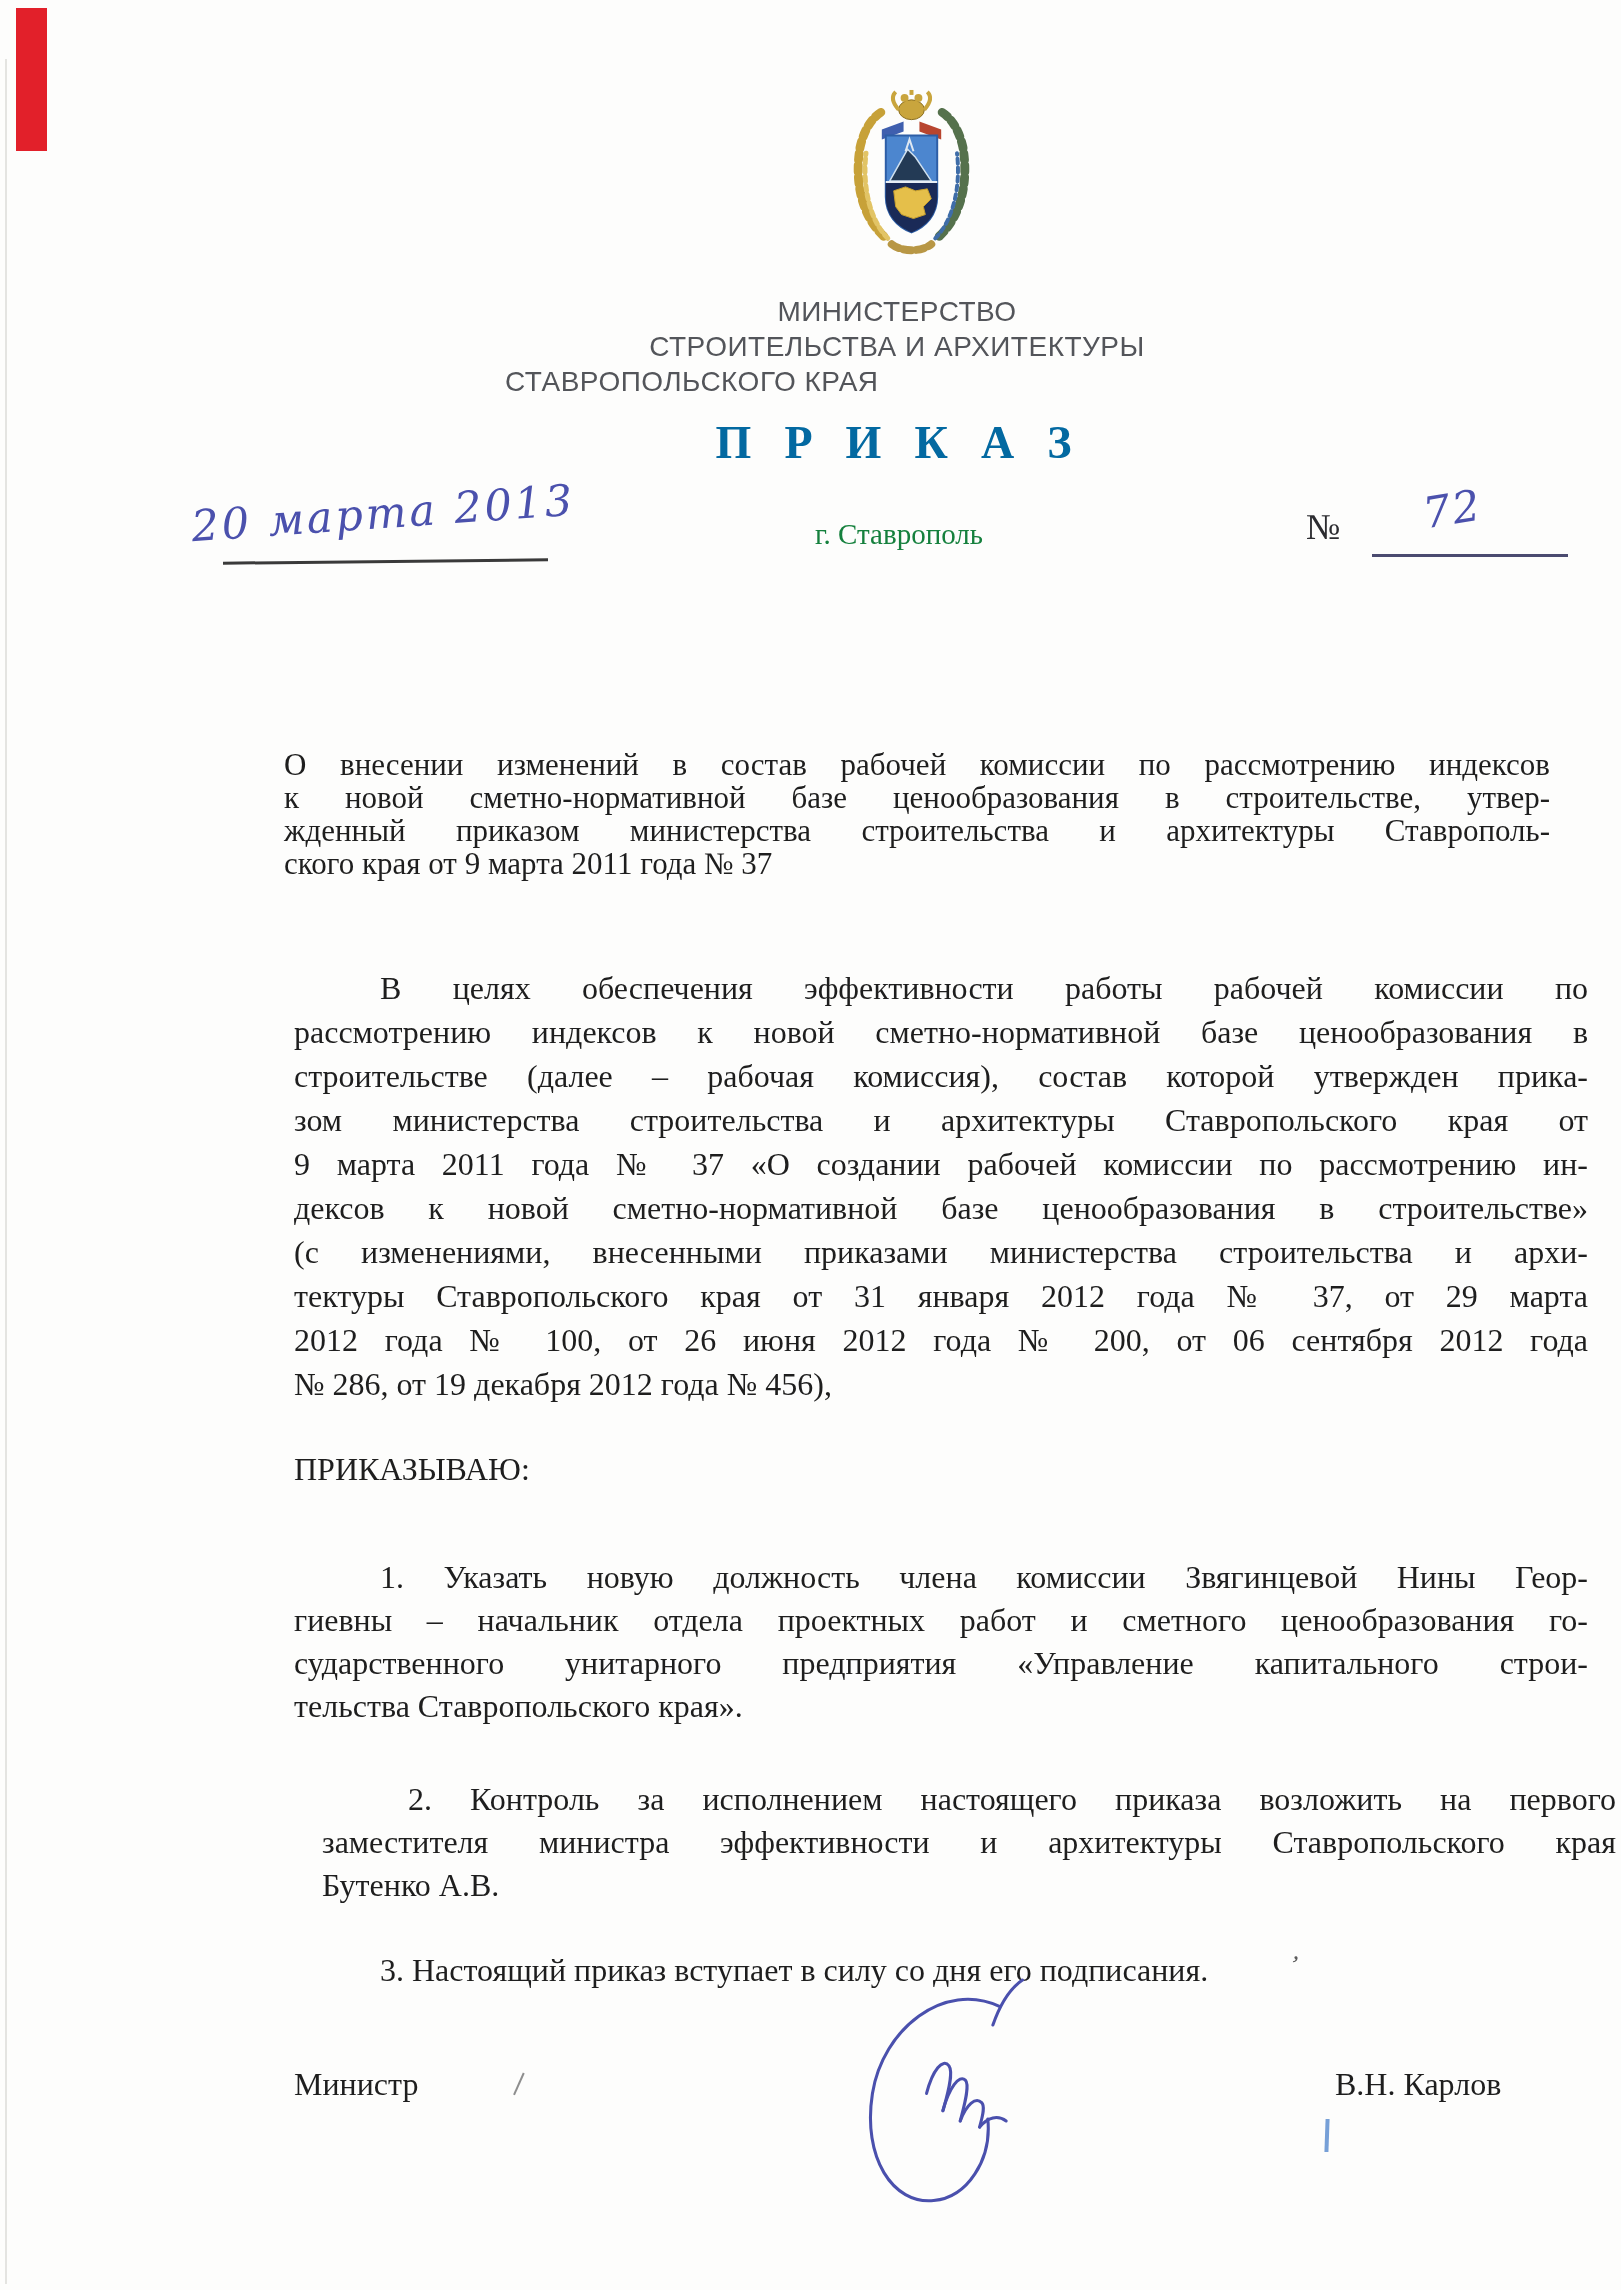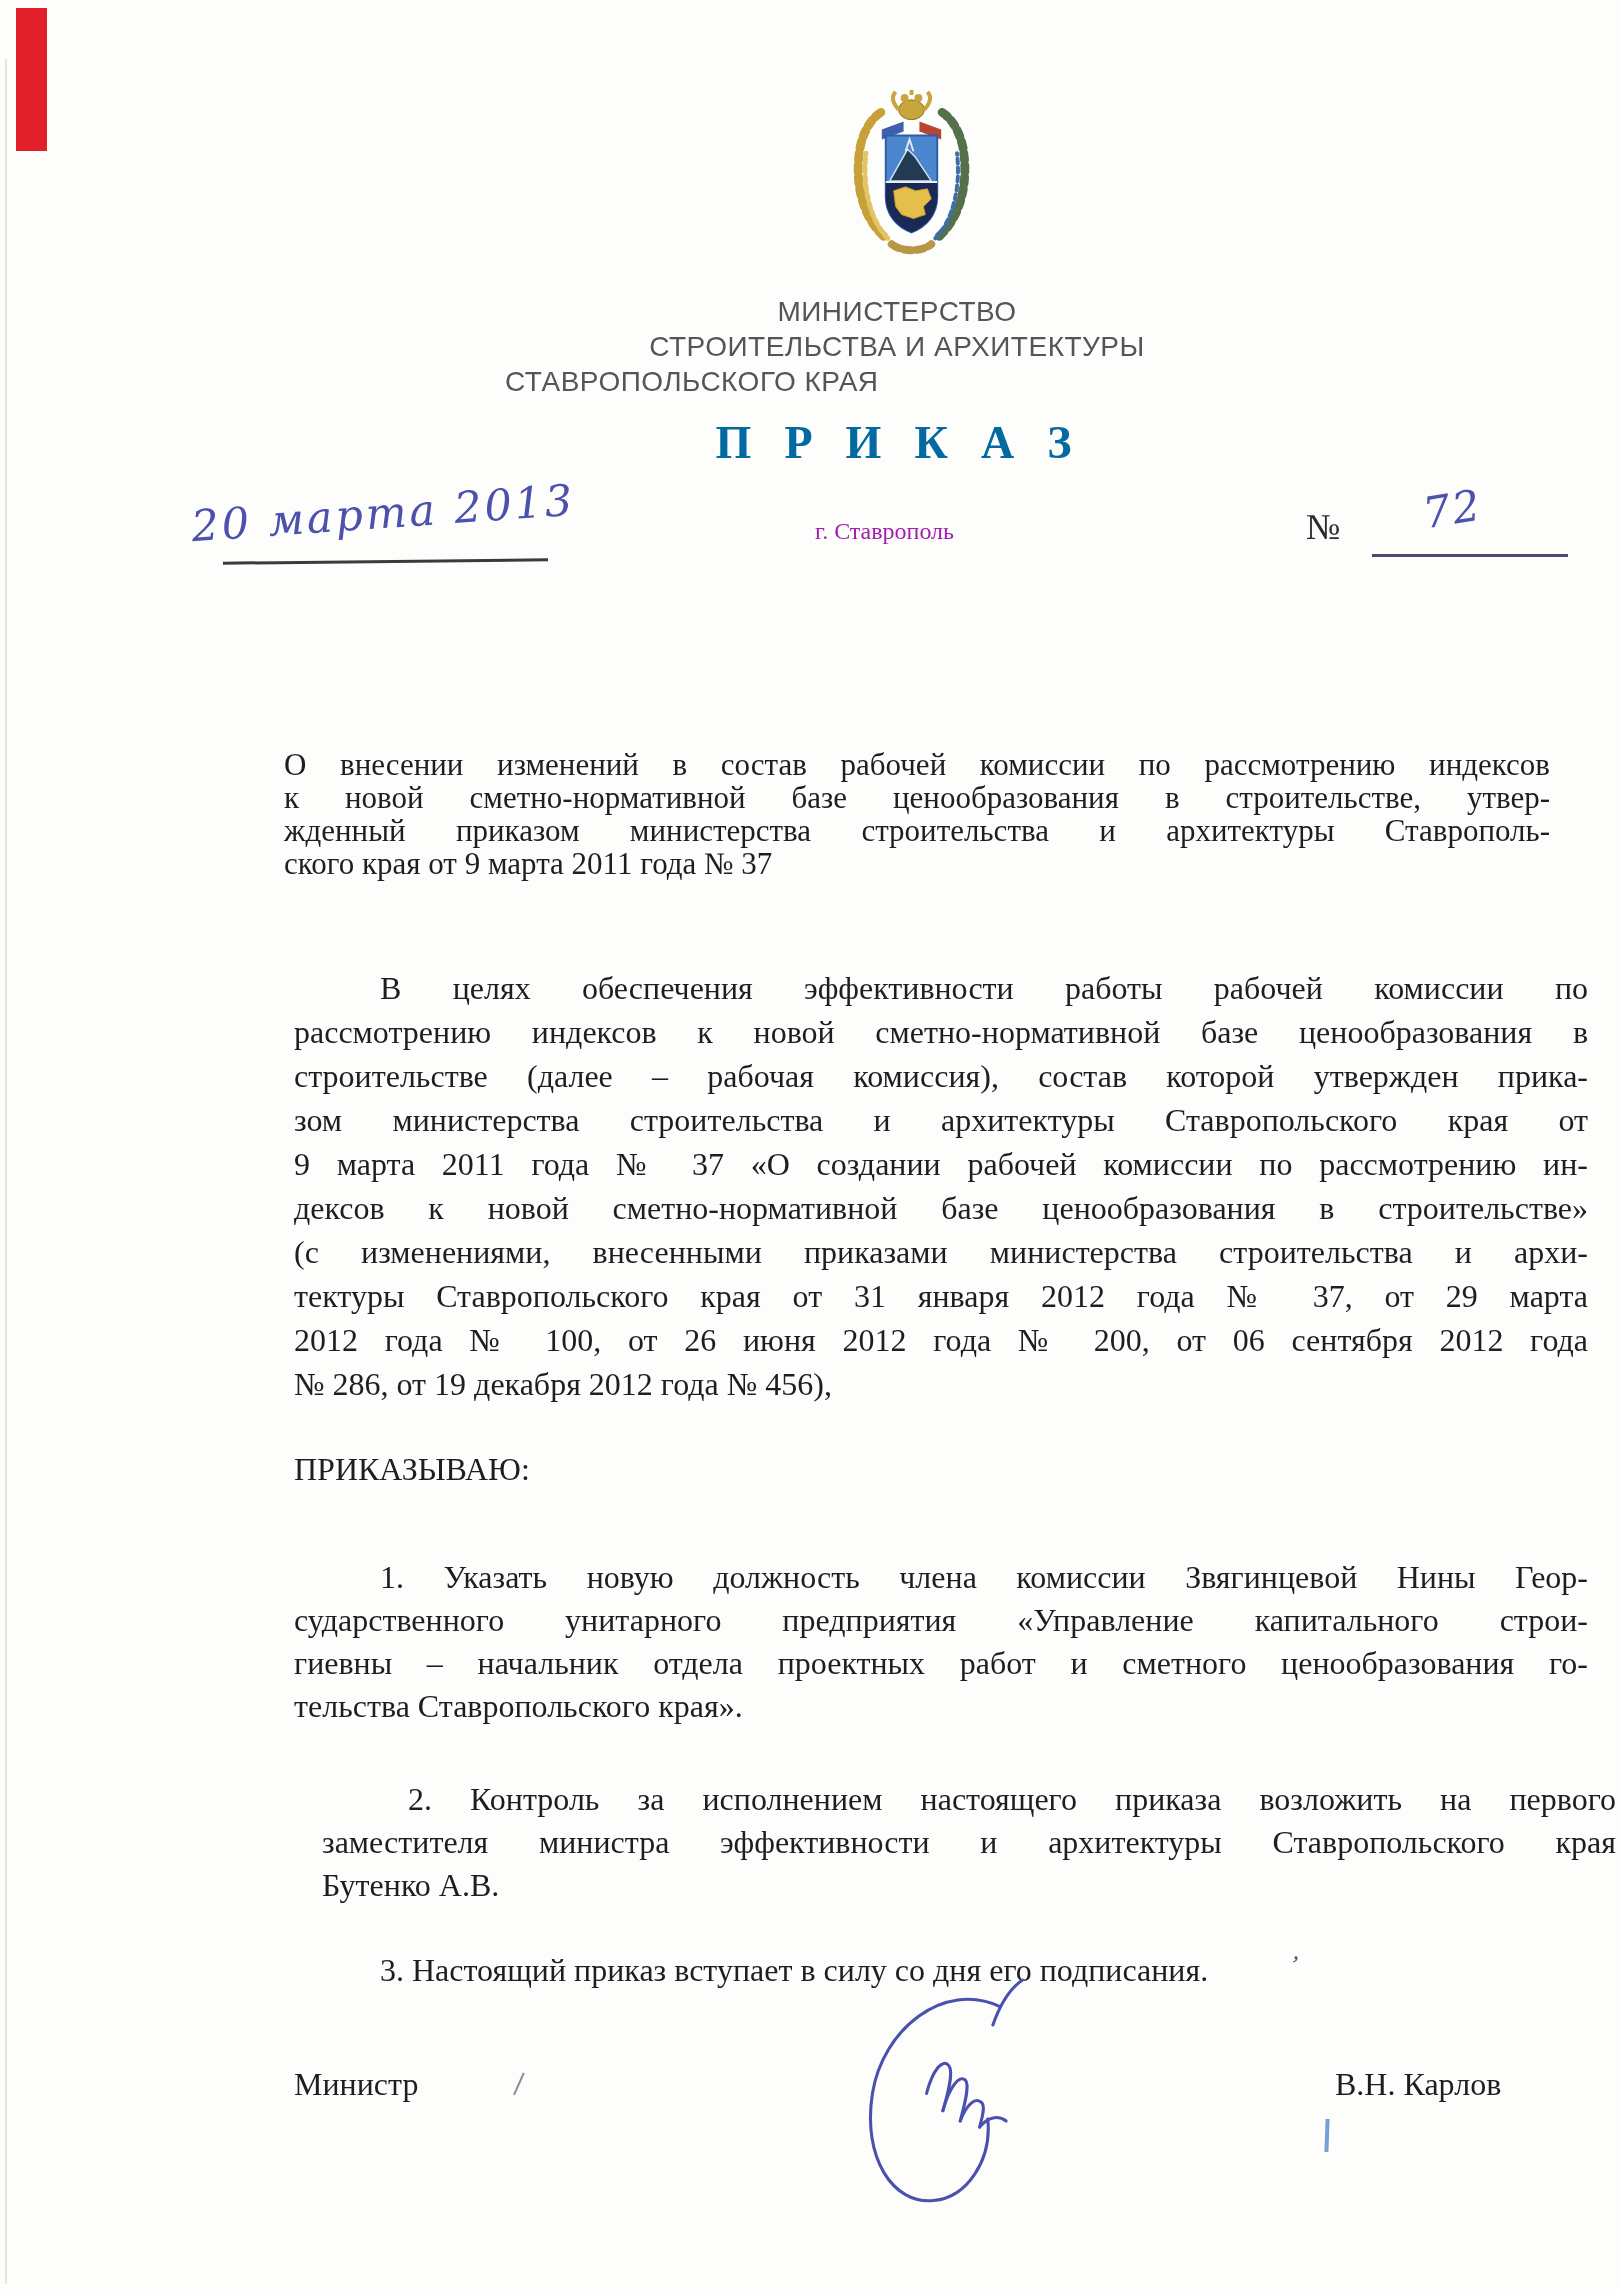--- a/index.html
+++ b/index.html
@@ -21,21 +21,21 @@
     font-size:28px;line-height:35px;color:#53555a;letter-spacing:0.5px;
   }
   .org-block .tline{text-align:center;text-align-last:center;}
   .doc-type{
     position:absolute;left:505px;top:416px;width:784px;text-align:center;
     font-weight:bold;font-size:46px;letter-spacing:6.9px;word-spacing:7.8px;color:#0369a1;
   }
   .hand{font-style:italic;color:#4b51ad;font-family:"DejaVu Serif","Liberation Serif",serif;}
   .hand-date{position:absolute;left:191px;top:488px;font-size:43px;letter-spacing:2.9px;transform:rotate(-4deg);white-space:nowrap;}
   .date-underline{position:absolute;left:223px;top:560px;width:325px;height:2.9px;background:#3a3a3a;transform:rotate(-0.6deg);}
-  .place{position:absolute;left:815px;top:518px;font-size:24px;color:#a21caf;}
+  .place{position:absolute;left:815px;top:518px;font-size:29px;color:#15803d;}
   .num-label{position:absolute;left:1306px;top:506px;font-size:36px;color:#2c2c30;}
   .num-underline{position:absolute;left:1372px;top:554px;width:196px;height:2.9px;background:#4b4b70;}
   .num-value{position:absolute;left:1423px;top:484px;font-size:43px;transform:rotate(-9deg);letter-spacing:2px;}
   .title-block{position:absolute;left:284px;top:748px;width:1266px;font-size:31px;line-height:33px;}
   .para{position:absolute;left:294px;width:1294px;font-size:32px;line-height:44px;}
   .p1{top:966px;}
   .decree{position:absolute;left:294px;top:1451px;font-size:32px;}
   .pt1{top:1556px;line-height:43px;}
   .pt2{top:1778px;line-height:43px;margin-left:28px;}
   .pt3{top:1949px;line-height:43px;}
@@ -114,22 +114,22 @@
       <div class="tline">(с изменениями, внесенными приказами министерства строительства и архи-</div>
       <div class="tline">тектуры Ставропольского края от 31 января 2012 года № 37, от 29 марта</div>
       <div class="tline">2012 года № 100, от 26 июня 2012 года № 200, от 06 сентября 2012 года</div>
       <div class="tline last">№ 286, от 19 декабря 2012 года № 456),</div>
     </div>
 
   <div class="decree">ПРИКАЗЫВАЮ:</div>
 
   <div class="para pt1 indent-first">
       <div class="tline first">1. Указать новую должность члена комиссии Звягинцевой Нины Геор-</div>
+      <div class="tline">гиевны – начальник отдела проектных работ и сметного ценообразования го-</div>
       <div class="tline">сударственного унитарного предприятия «Управление капитального строи-</div>
-      <div class="tline">гиевны – начальник отдела проектных работ и сметного ценообразования го-</div>
       <div class="tline last">тельства Ставропольского края».</div>
     </div>
 
   <div class="para pt2 indent-first">
       <div class="tline first">2. Контроль за исполнением настоящего приказа возложить на первого</div>
       <div class="tline">заместителя министра эффективности и архитектуры Ставропольского края</div>
       <div class="tline last">Бутенко А.В.</div>
     </div>
 
   <div class="para pt3">

